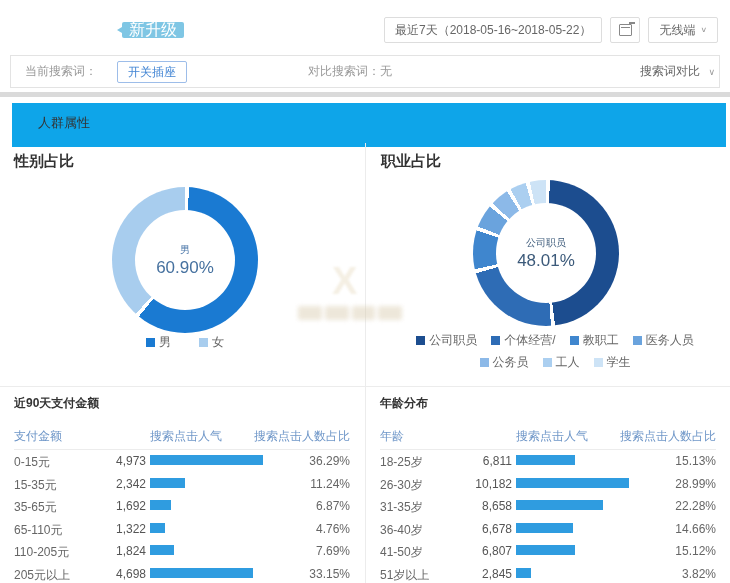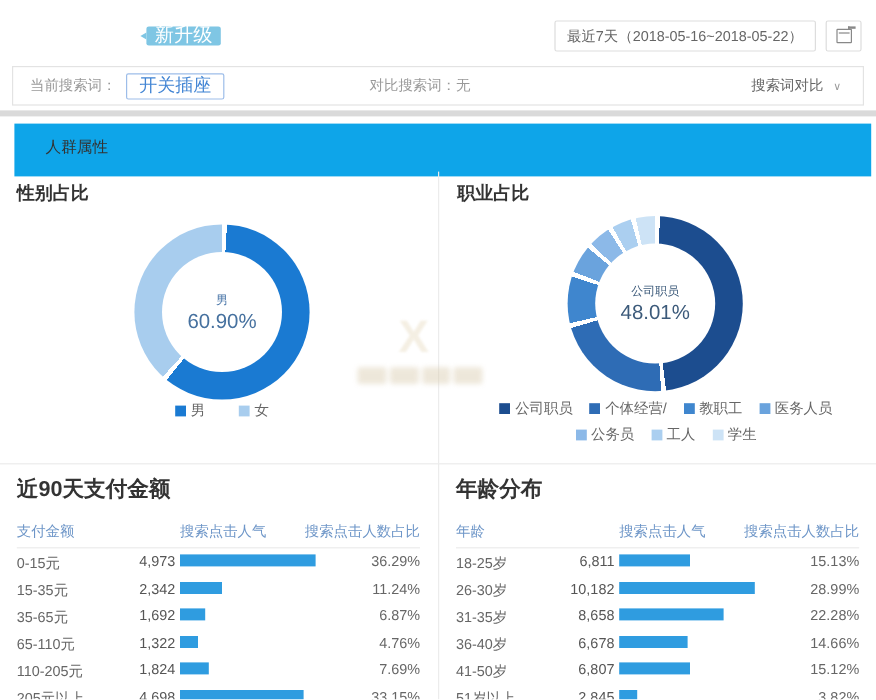--- a/index.html
+++ b/index.html
@@ -27,25 +27,25 @@
   }
   .ctl-btn.icon-btn { width:30px; padding:0; }
   .chev { font-size:9px; color:#999; margin-left:5px; transform:scaleY(.8); }
   
   .filter-bar {
     position:absolute; left:10px; right:10px; top:55px; height:33px;
     border:1px solid #e3e3e3; background:#fff; display:flex; align-items:center; padding:0 14px;
   }
   .flabel { font-size:12px; color:#999; }
   .kw-btn {
-    margin-left:8px; height:22px; line-height:20px; padding:0 10px; font-size:15px;
+    margin-left:20px; height:22px; line-height:20px; padding:0 10px; font-size:12px;
     color:#4285d4; border:1px solid #9dbde9; border-radius:2px; background:#fff; cursor:pointer;
   }
   .compare-text { position:absolute; left:297px; font-size:12px; color:#999; }
-  .kw-compare { position:absolute; right:18px; font-size:12px; color:#666; cursor:pointer;text-align:right; }
+  .kw-compare { position:absolute; right:4px; font-size:12px; color:#666; cursor:pointer;text-align:right; }
   
   .gray-strip { position:absolute; left:0; top:92px; width:730px; height:5px; background:#dadada; }
   .section-band {
     position:absolute; left:12px; right:4px; top:103px; height:44px; background:#0ea5e9;
     line-height:40px; padding-left:26px; font-size:13px; color:#333;
   }
   .v-divider { position:absolute; left:365px; top:143px; width:1px; bottom:0; background:#ececec; }
   .h-divider { position:absolute; left:0; right:0; top:386px; height:1px; background:#ececec; }
   
   .chart-title { position:absolute; font-size:15px; font-weight:bold; color:#333; }
@@ -56,21 +56,21 @@
   }
   .donut-center-label { font-size:10px; color:#4a76a8; }
   .donut-center-value { font-size:17px; color:#46719f; margin-top:1px; }
   .legend { position:absolute; display:flex; justify-content:center; gap:28px; font-size:12px; color:#666; }
   .legend2 { position:absolute; width:330px; font-size:12px; color:#666; }
   .legend2 .lrow { display:flex; justify-content:center; gap:14px; margin-bottom:5px; }
   .litem { display:flex; align-items:center; gap:4px; cursor:pointer; white-space:nowrap; }
   .sw { width:9px; height:9px; display:inline-block; }
   
   .tbl { position:absolute; top:395px; width:336px; }
-  .tbl-title { font-size:18px; font-weight:bold; color:#333; margin-bottom:16px; }
+  .tbl-title { font-size:12px; font-weight:bold; color:#333; margin-bottom:16px; }
   .tbl-head { position:relative; height:22px; border-bottom:1px solid #ececec; font-size:12px; color:#6e96c8; }
   .th-a { position:absolute; left:0; top:0; }
   .th-b { position:absolute; left:136px; top:0; }
   .th-c { position:absolute; right:0; top:0; }
   .trow { position:relative; height:22.5px; font-size:12px; }
   .trow .lab { position:absolute; left:0; top:4px; color:#666; }
   .trow .val { position:absolute; left:56px; width:76px; top:4px; text-align:right; color:#555; }
   .trow .bar { position:absolute; left:136px; top:5px; height:10px; background:#2f9ce0; }
   .trow .pct { position:absolute; right:0; top:4px; color:#666; }
   
@@ -90,20 +90,24 @@
 
   <div class="hdr">
     <div class="title-badge">新升级</div>
     <div class="hdr-controls">
       <div class="ctl-btn">
         <span>最近7天（2018-05-16~2018-05-22）</span>
       </div>
       <div class="ctl-btn icon-btn">
         <span class="cal"></span>
       </div>
+      <div class="ctl-btn">
+        <span>无线端</span>
+        <span class="chev">∨</span>
+      </div>
     </div>
   </div>
 
   <div class="filter-bar">
     <span class="flabel">当前搜索词：</span>
     <span class="kw-btn">开关插座</span>
     <span class="compare-text">对比搜索词：无</span>
     <span class="kw-compare">
       <span>搜索词对比</span>
       <span class="chev">∨</span>

